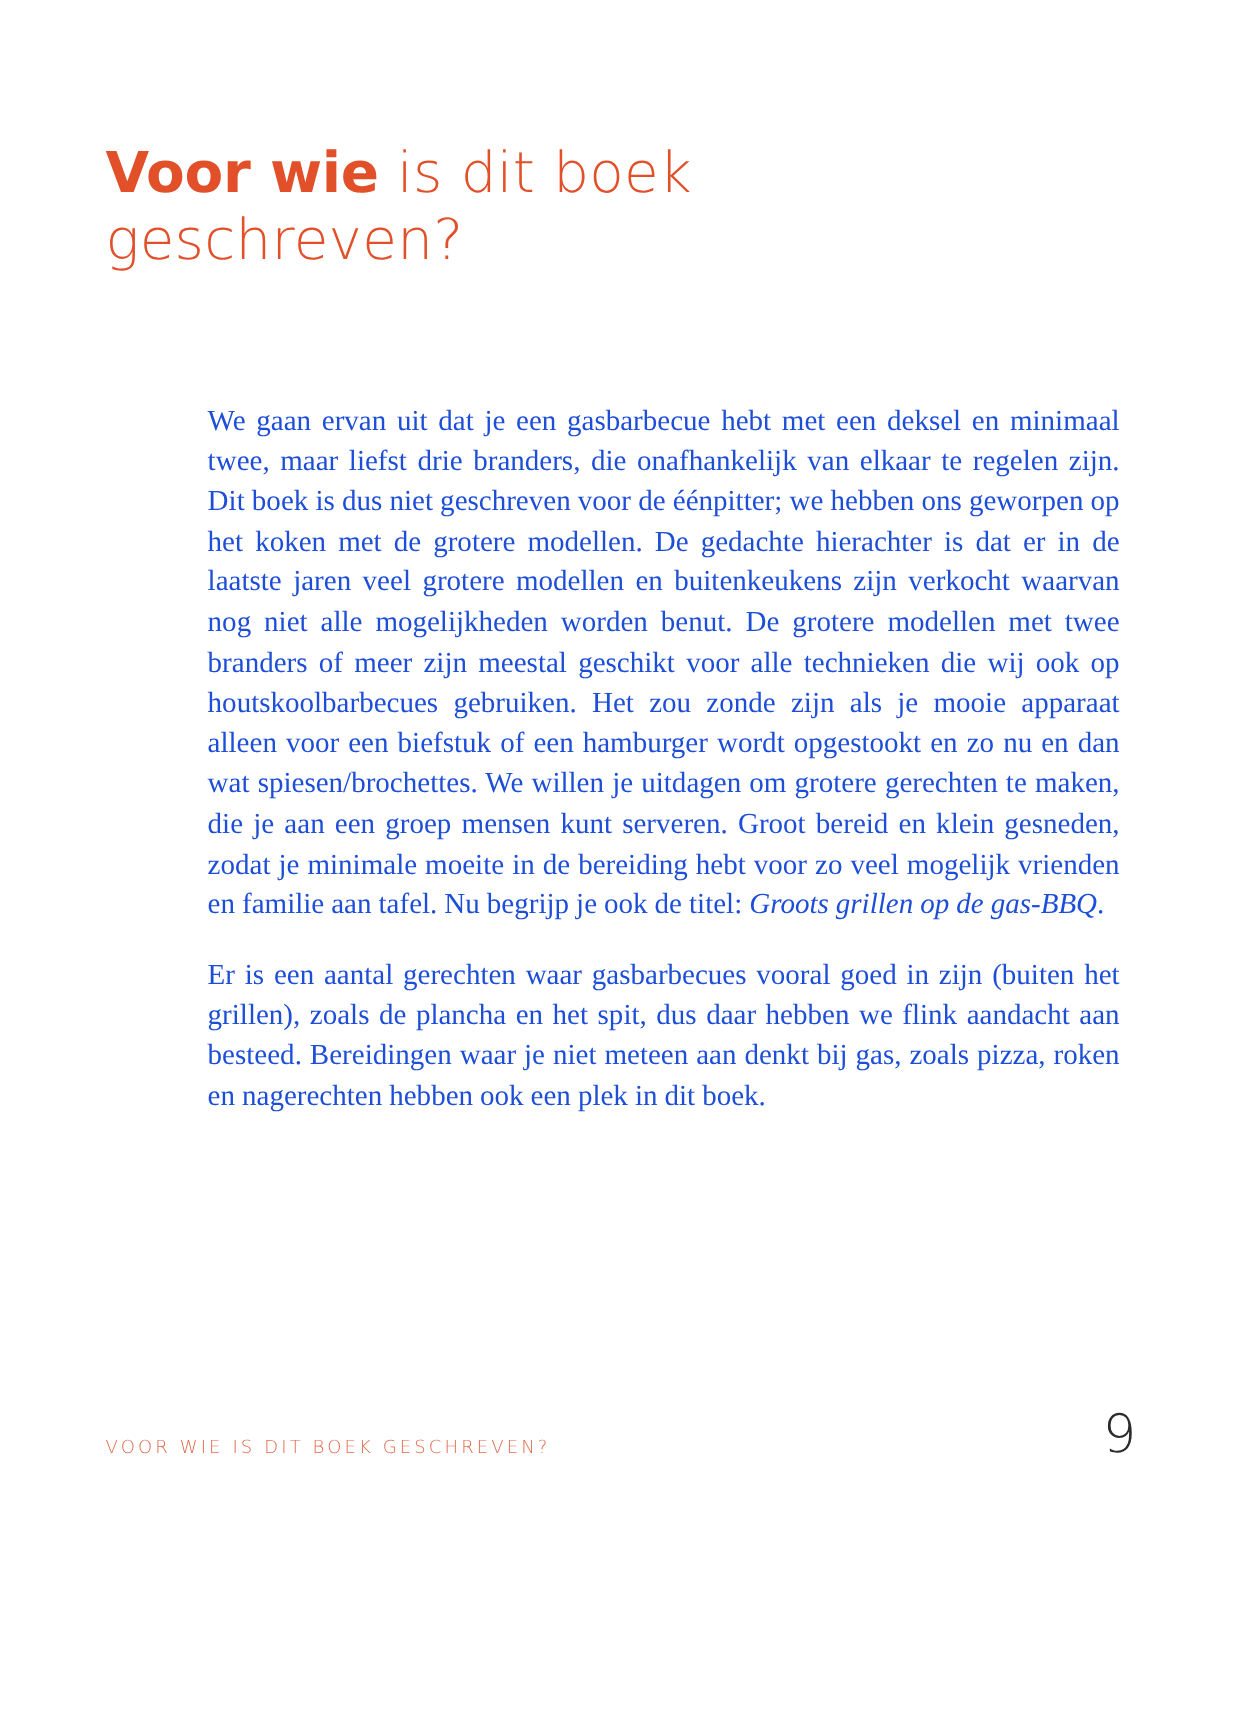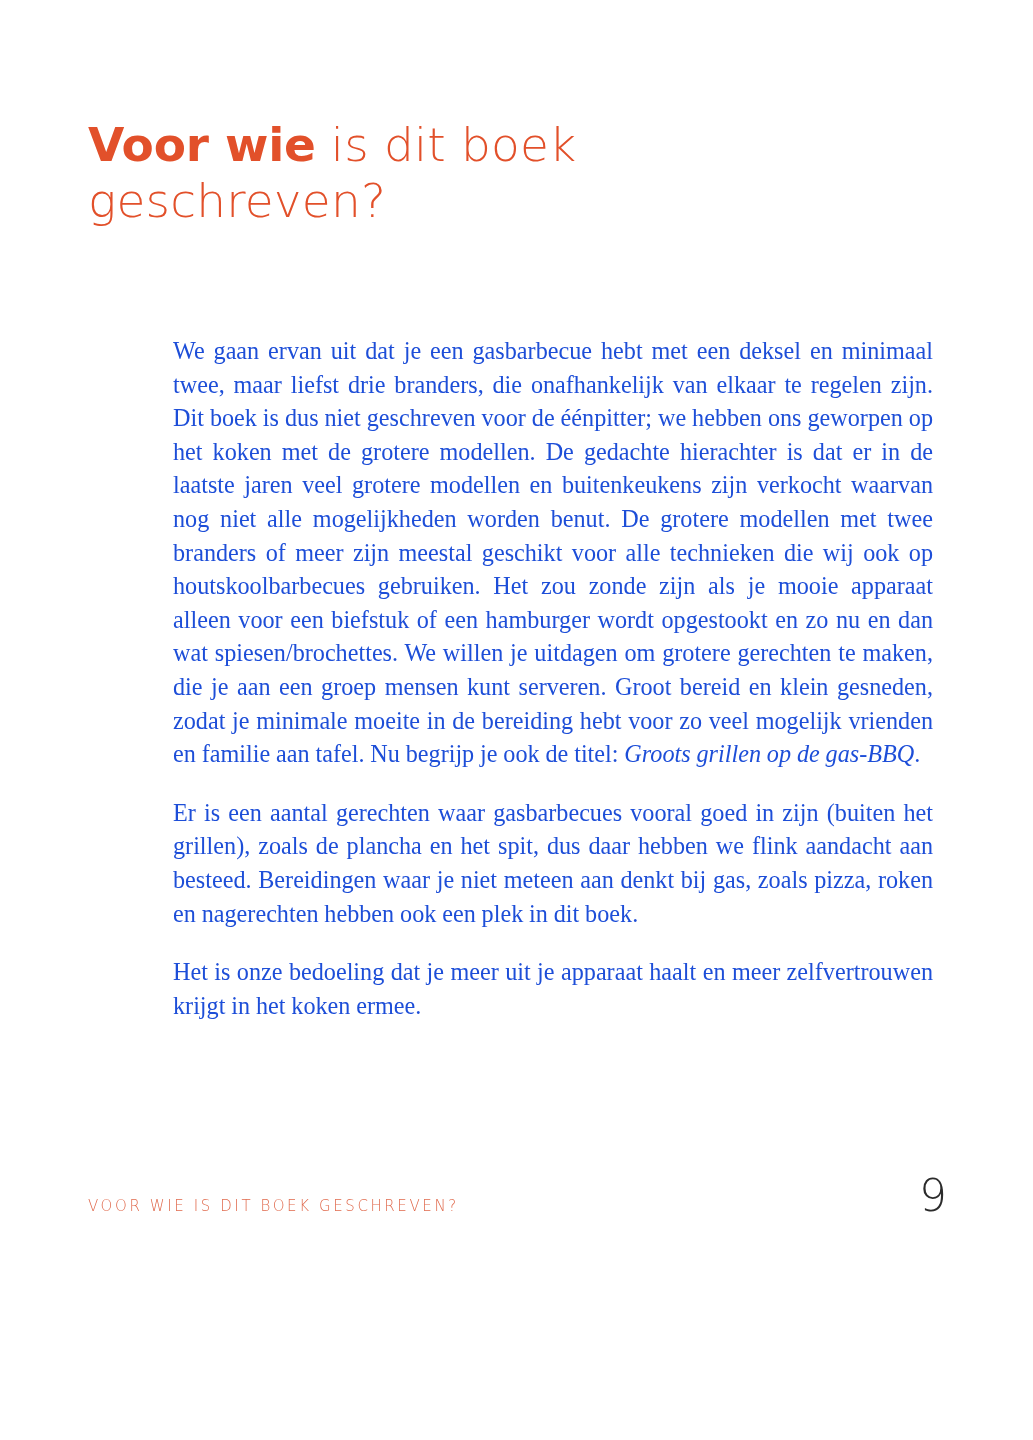--- a/index.html
+++ b/index.html
@@ -112,21 +112,20 @@
   <h1 class="chapter-title">
     <span class="tl-strong">Voor wie</span><span class="tl-light"> is dit boek geschreven?</span>
   </h1>
 
   <div class="body-column">
 
     <p class="body-paragraph"><span>We gaan ervan uit dat je een gasbarbecue hebt met een deksel en minimaal twee, maar liefst drie branders, die onafhankelijk van elkaar te regelen zijn. Dit boek is dus niet geschreven voor de éénpitter; we hebben ons geworpen op het koken met de grotere modellen. De gedachte hierachter is dat er in de laatste jaren veel grotere modellen en buitenkeukens zijn verkocht waarvan nog niet alle mogelijkheden worden benut. De grotere modellen met twee branders of meer zijn meestal geschikt voor alle technieken die wij ook op houtskoolbarbecues gebruiken. Het zou zonde zijn als je mooie apparaat alleen voor een biefstuk of een hamburger wordt opgestookt en zo nu en dan wat spiesen/brochettes. We willen je uitdagen om grotere gerechten te maken, die je aan een groep mensen kunt serveren. Groot bereid en klein gesneden, zodat je minimale moeite in de bereiding hebt voor zo veel mogelijk vrienden en familie aan tafel. Nu begrijp je ook de titel: </span><span class="book-title-italic">Groots grillen op de gas-BBQ</span><span>.</span></p>
 
     <p class="body-paragraph">Er is een aantal gerechten waar gasbarbecues vooral goed in zijn (buiten het grillen), zoals de plancha en het spit, dus daar hebben we flink aandacht aan besteed. Bereidingen waar je niet meteen aan denkt bij gas, zoals pizza, roken en nagerechten hebben ook een plek in dit boek.</p>
 
-    <p class="body-paragraph">Het is onze bedoeling dat je meer uit je apparaat haalt en meer zelfvertrouwen krijgt in het koken ermee.</p>
 
   </div>
 
   <div class="page-footer">
     <div class="footer-running-head">VOOR WIE IS DIT BOEK GESCHREVEN?</div>
     <div class="footer-page-number">9</div>
   </div>
 
 </div>
 

